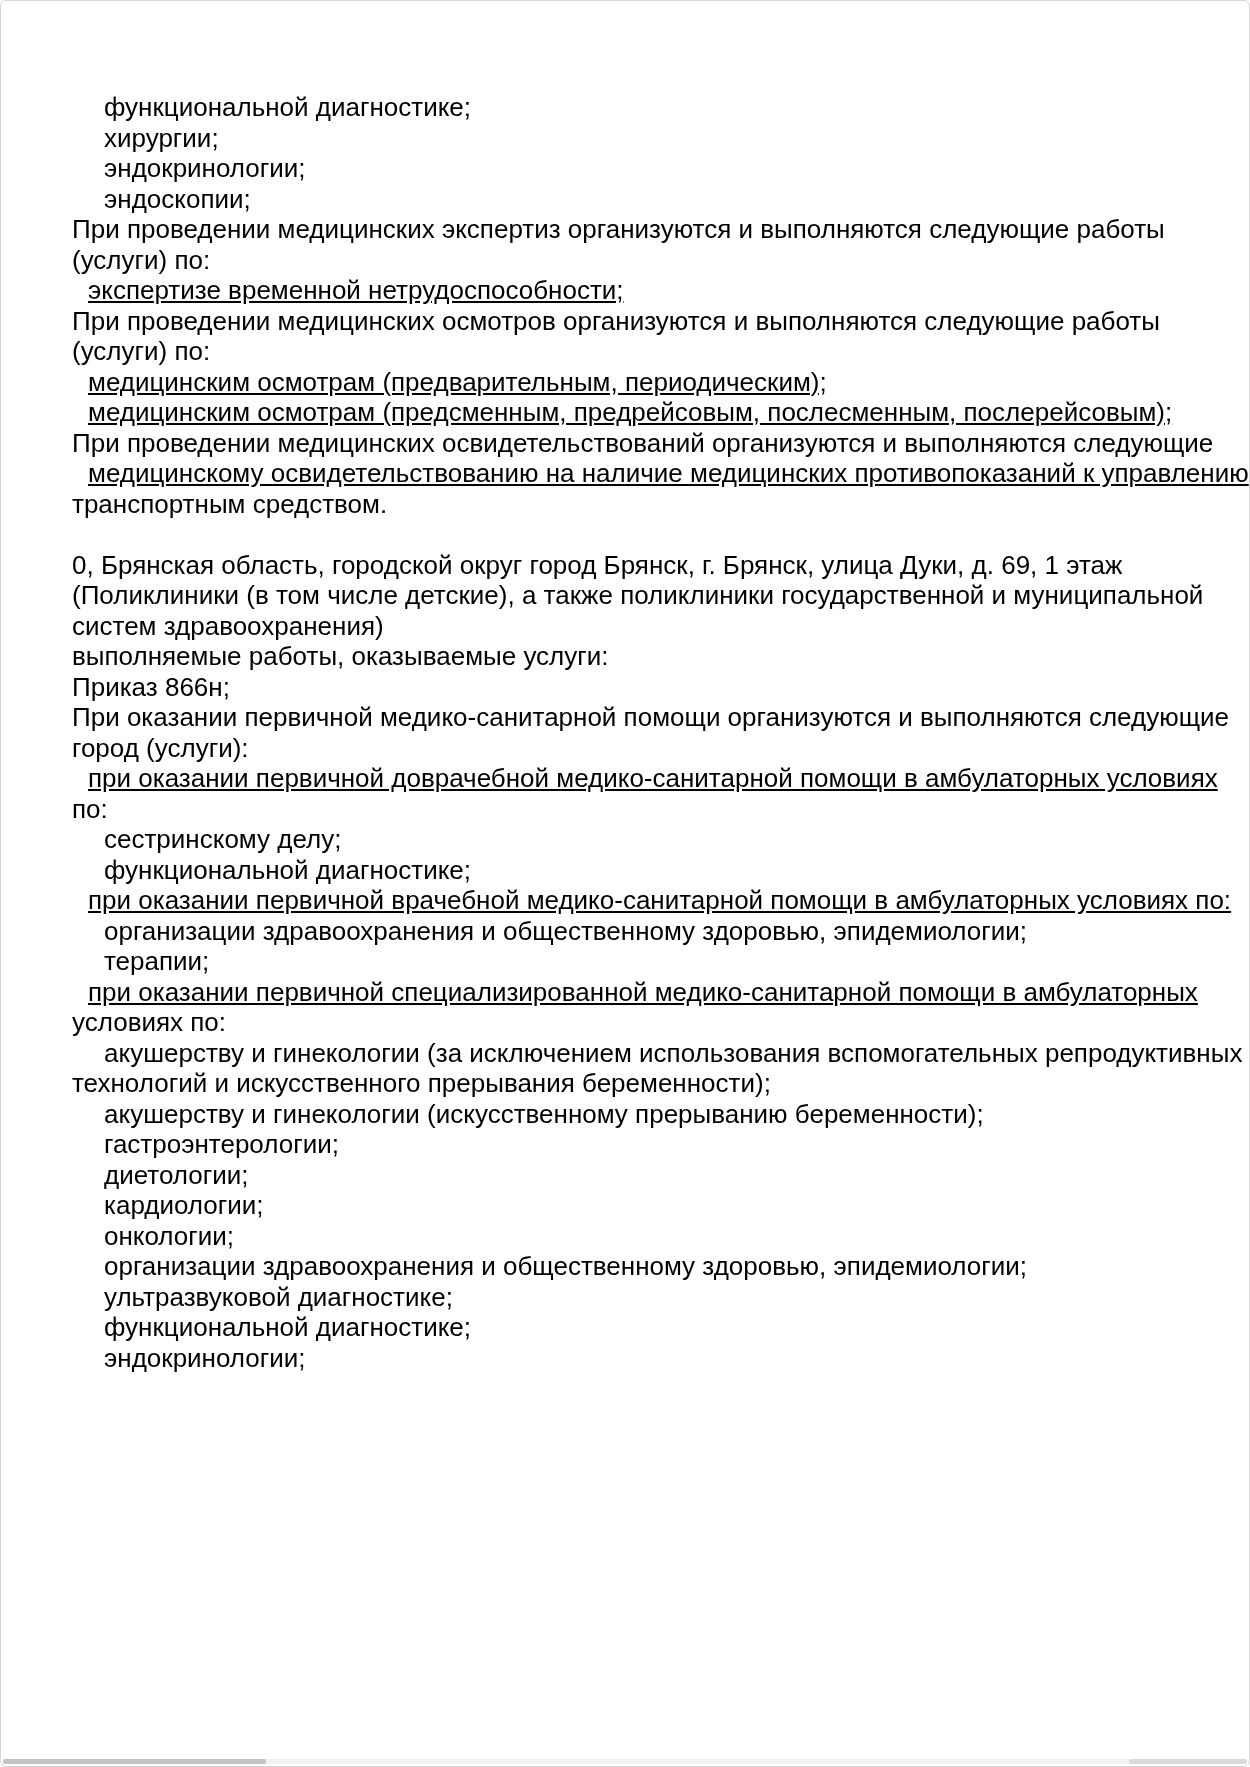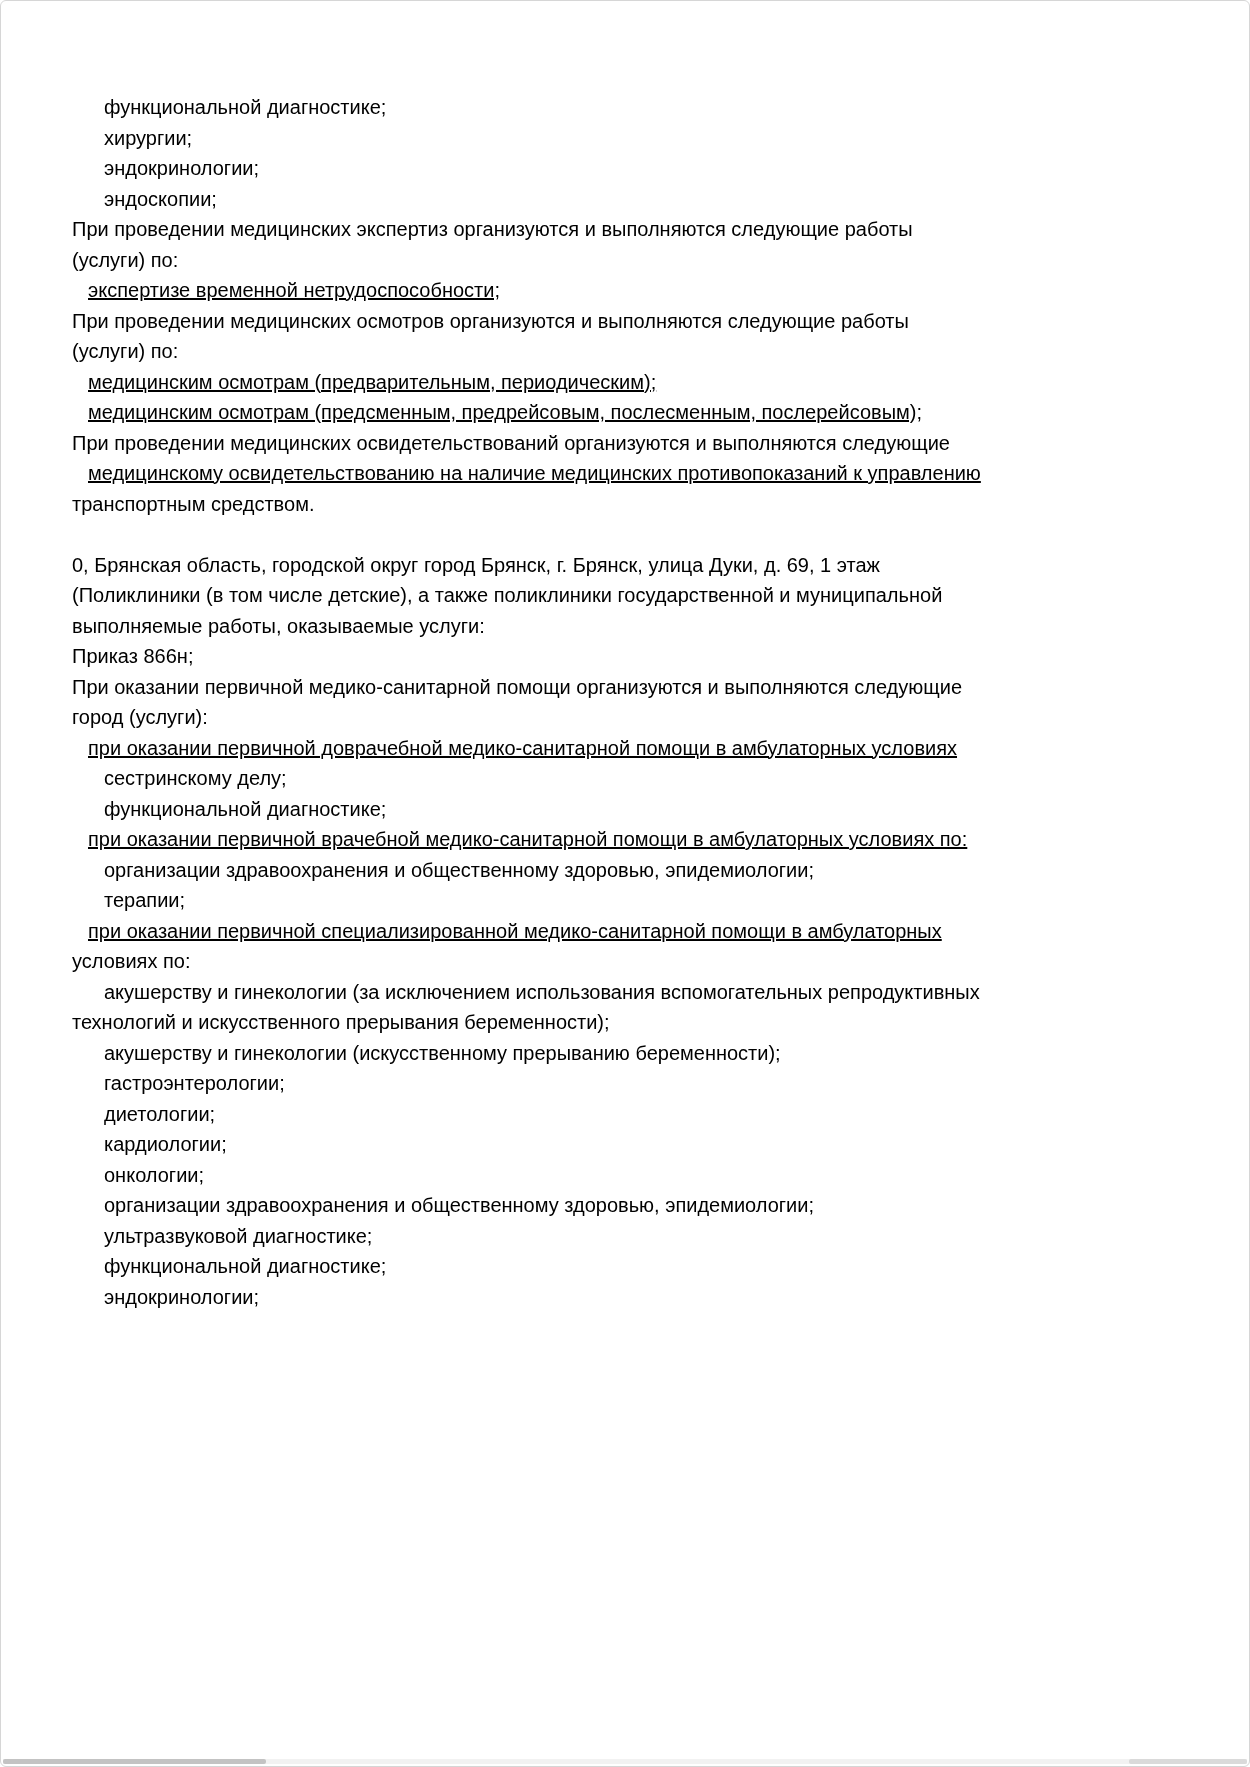--- a/index.html
+++ b/index.html
@@ -14,21 +14,21 @@
     box-sizing: border-box;
     background: var(--page-bg, #ffffff);
     border: 1px solid var(--border-color, #d6d6d6);
     border-radius: 6px;
     overflow: hidden;
     font-family: "Liberation Sans", sans-serif;
   }
   .doc {
     box-sizing: border-box;
     padding: 91px 8px 0 71px;
-    font-size: 20px;
+    font-size: 26px;
     line-height: 30.5px;
     color: var(--text-color, #000000);
   }
   .line {
     white-space: pre;
     min-height: 30.5px;
   }
   .indent-1 { padding-left: 16px; text-decoration: underline; }
   .indent-2 { padding-left: 32px; }
 
@@ -75,25 +75,27 @@
       <div class="line">При проведении медицинских осмотров организуются и выполняются следующие работы</div>
       <div class="line">(услуги) по:</div>
       <div class="line indent-1">медицинским осмотрам (предварительным, периодическим);</div>
       <div class="line indent-1">медицинским осмотрам (предсменным, предрейсовым, послесменным, послерейсовым);</div>
       <div class="line">При проведении медицинских освидетельствований организуются и выполняются следующие</div>
       <div class="line indent-1">медицинскому освидетельствованию на наличие медицинских противопоказаний к управлению</div>
       <div class="line">транспортным средством.</div>
       <div class="line"></div>
       <div class="line">0, Брянская область, городской округ город Брянск, г. Брянск, улица Дуки, д. 69, 1 этаж</div>
       <div class="line">(Поликлиники (в том числе детские), а также поликлиники государственной и муниципальной</div>
+      <div class="line">систем здравоохранения)</div>
       <div class="line">выполняемые работы, оказываемые услуги:</div>
       <div class="line">Приказ 866н;</div>
       <div class="line">При оказании первичной медико-санитарной помощи организуются и выполняются следующие</div>
       <div class="line">город (услуги):</div>
       <div class="line indent-1">при оказании первичной доврачебной медико-санитарной помощи в амбулаторных условиях</div>
+      <div class="line">по:</div>
       <div class="line indent-2">сестринскому делу;</div>
       <div class="line indent-2">функциональной диагностике;</div>
       <div class="line indent-1">при оказании первичной врачебной медико-санитарной помощи в амбулаторных условиях по:</div>
       <div class="line indent-2">организации здравоохранения и общественному здоровью, эпидемиологии;</div>
       <div class="line indent-2">терапии;</div>
       <div class="line indent-1">при оказании первичной специализированной медико-санитарной помощи в амбулаторных</div>
       <div class="line">условиях по:</div>
       <div class="line indent-2">акушерству и гинекологии (за исключением использования вспомогательных репродуктивных</div>
       <div class="line">технологий и искусственного прерывания беременности);</div>
       <div class="line indent-2">акушерству и гинекологии (искусственному прерыванию беременности);</div>

